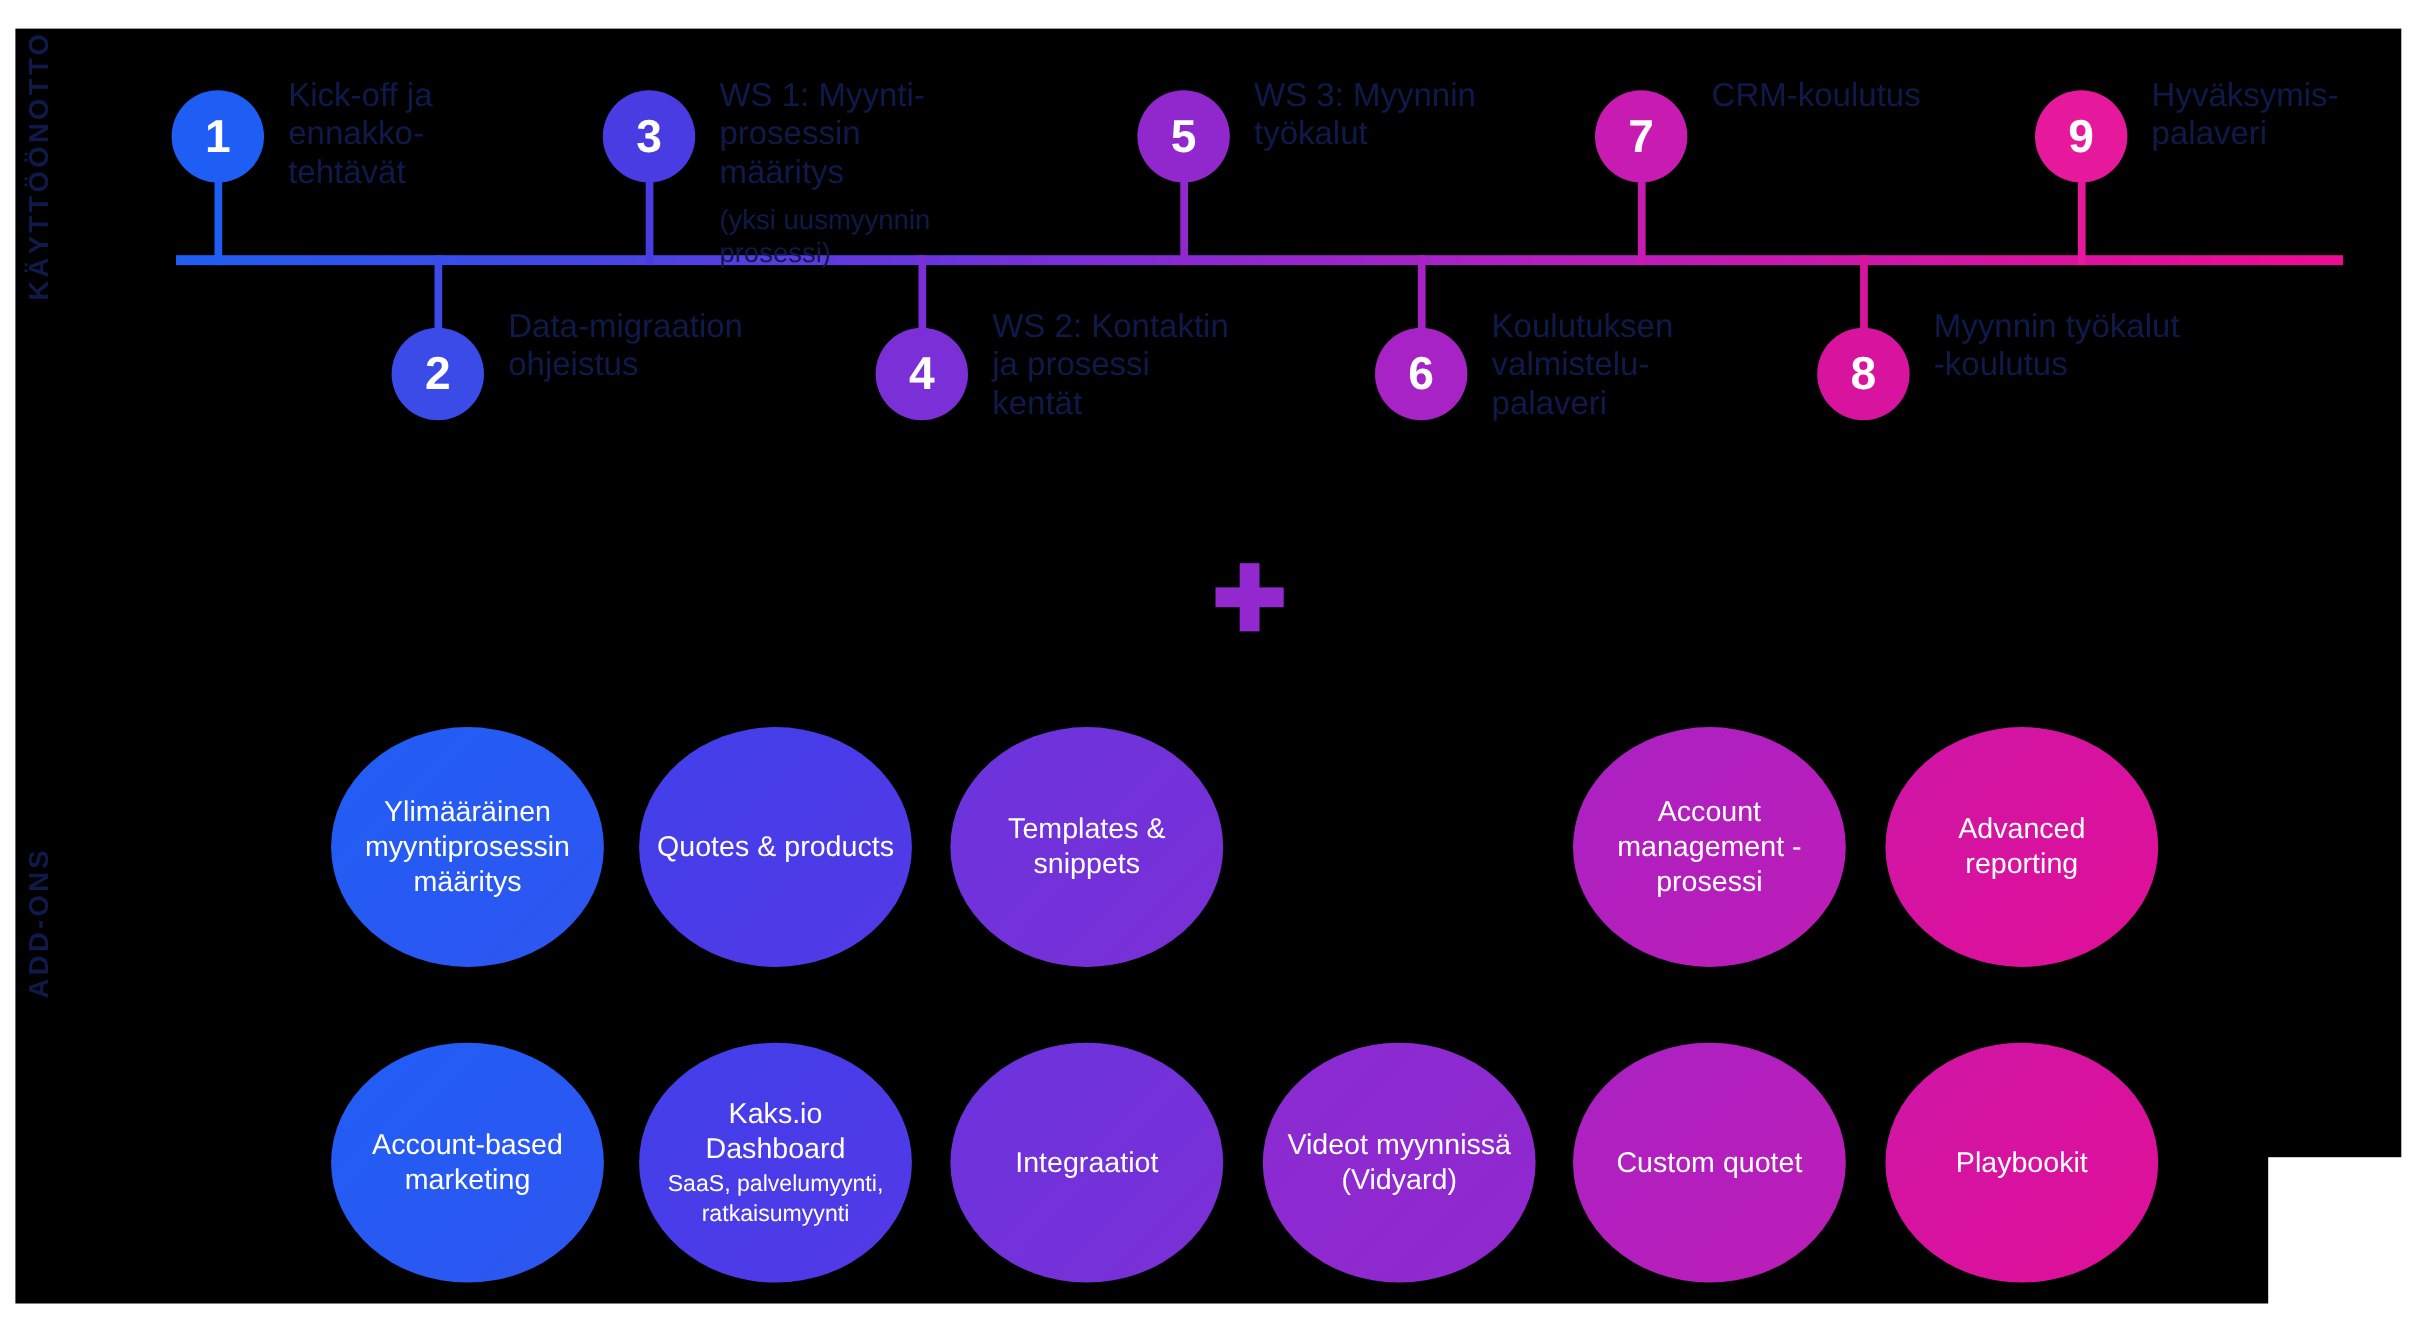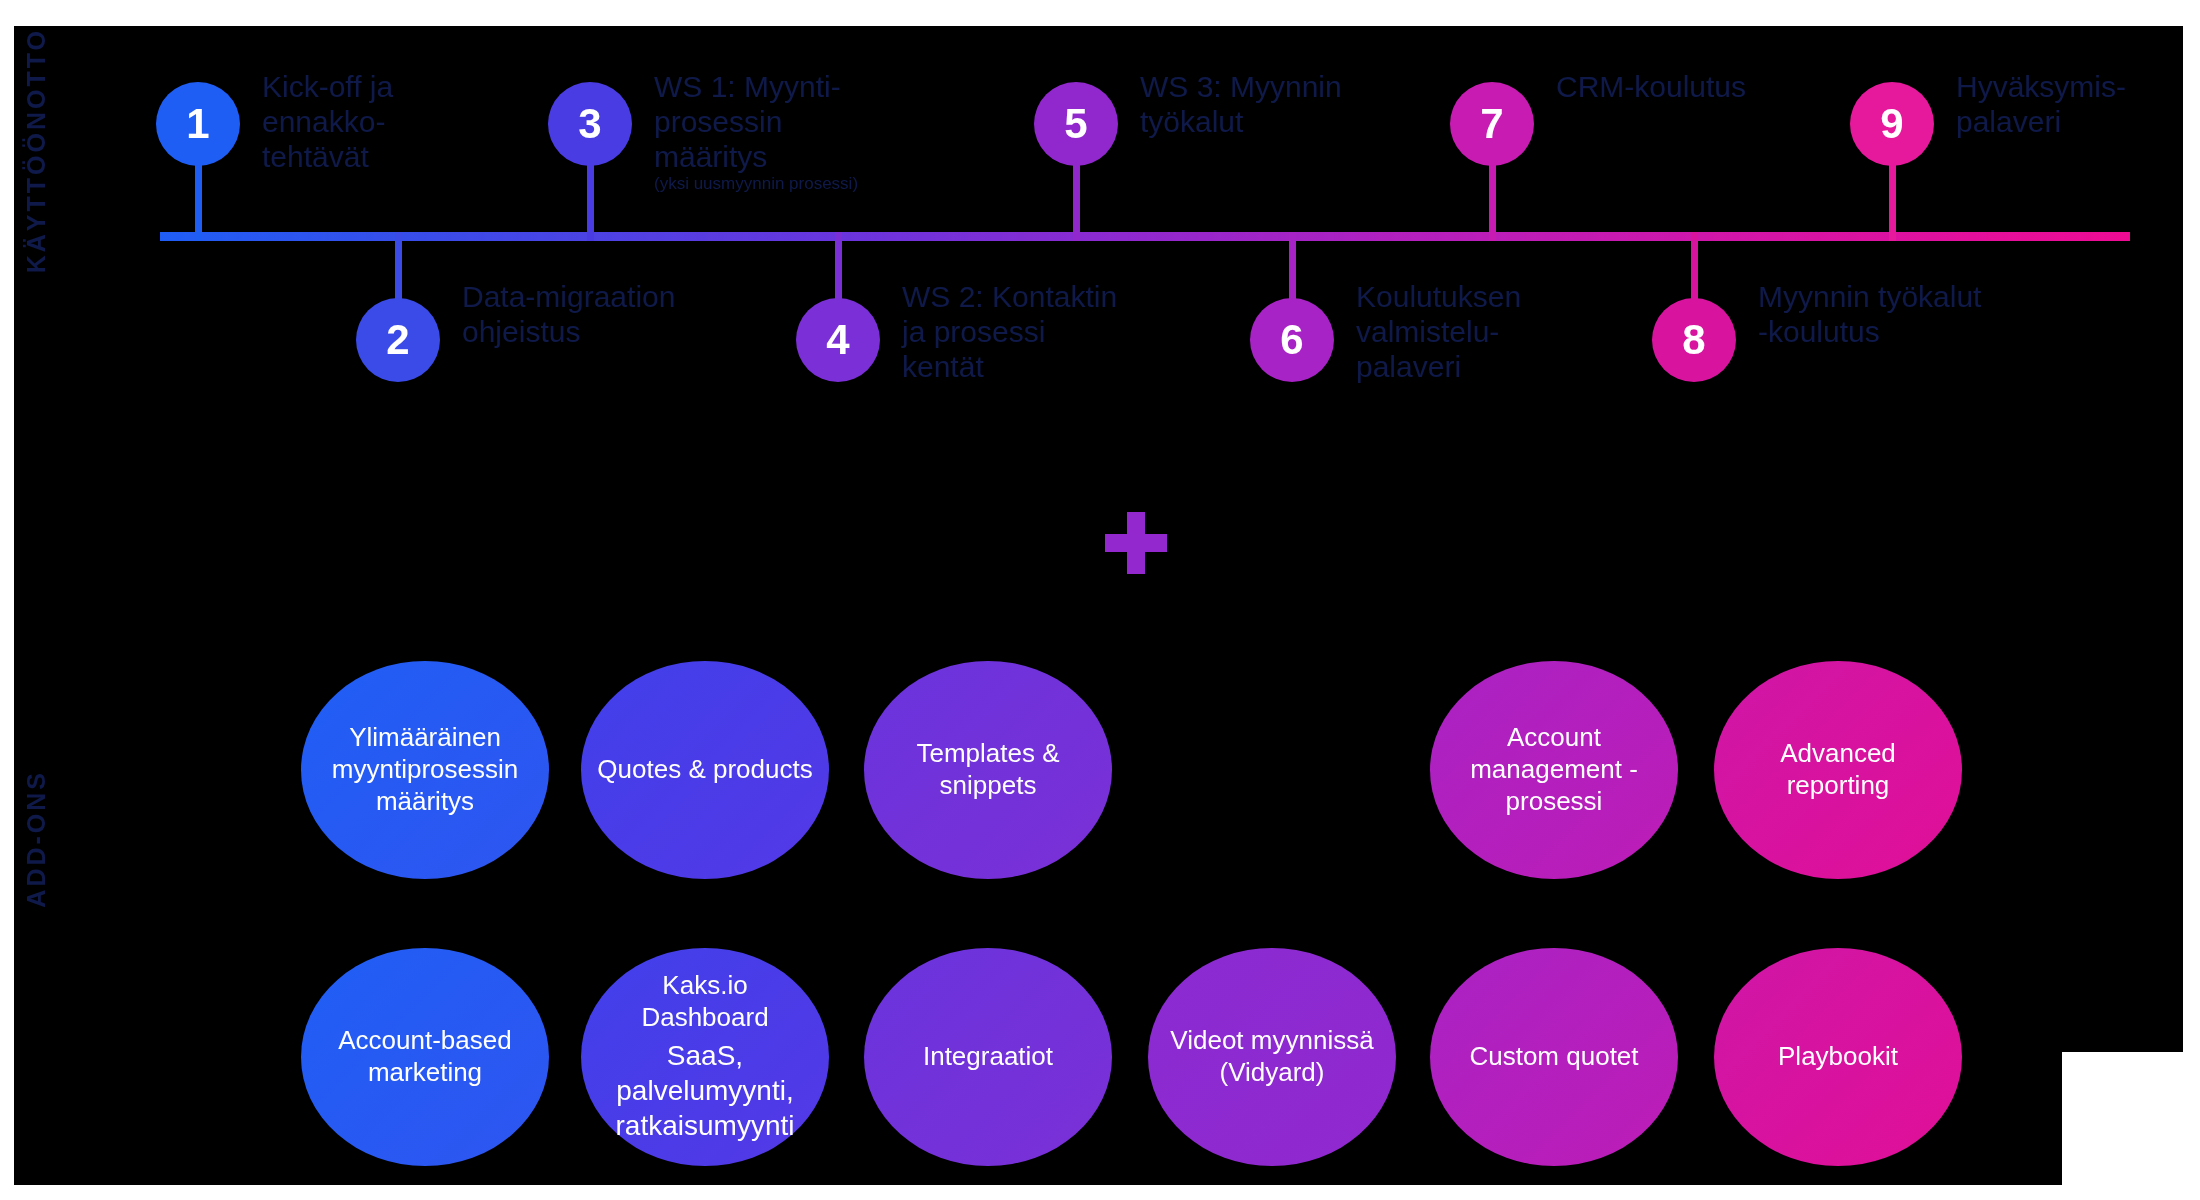--- a/index.html
+++ b/index.html
@@ -25,36 +25,36 @@
         background:linear-gradient(90deg,#1f5ef5 0%,#3a4be8 14%,#6a34dd 35%,#9128ce 50%,#b51fbd 64%,#d215a8 80%,#ee0b94 100%);}
 
   .stem{position:absolute;width:7px;}
   .node{position:absolute;width:84px;height:84px;border-radius:50%;
         display:flex;align-items:center;justify-content:center;
         color:#ffffff;font-size:42px;font-weight:700;line-height:1;
         font-family:"Liberation Sans",sans-serif;}
 
   .node-label{position:absolute;color:#0f1a4a;font-size:30px;line-height:1.16;
               font-weight:400;font-family:"Liberation Sans",sans-serif;}
-  .node-sub{display:block;font-size:17px;line-height:1.18;margin-top:0;}
+  .node-sub{display:block;font-size:25px;line-height:1.18;margin-top:12px;}
 
   
   #plus{position:absolute;left:1105px;top:512px;width:62px;height:62px;}
   #plus::before,#plus::after{content:"";position:absolute;background:#9328cf;}
   #plus::before{left:22px;top:0;width:18px;height:62px;}
   #plus::after{left:0;top:22px;width:62px;height:18px;}
 
   
   #addons{position:absolute;left:0;top:0;width:2200px;height:1200px;padding-left:38px;}
   .bubble{position:absolute;width:248px;height:218px;border-radius:50%;
           display:flex;align-items:center;justify-content:center;
           text-align:center;color:#ffffff;padding:0 16px;box-sizing:border-box;}
   .bubble .btxt{font-size:26px;line-height:1.22;font-weight:400;
                 font-family:"Liberation Sans",sans-serif;}
-  .bubble .bsub{display:block;font-size:28px;line-height:1.26;margin-top:4px;}
+  .bubble .bsub{display:block;font-size:21px;line-height:1.26;margin-top:4px;}
 </style>
 </head>
 <body>
 
 <div id="stage">
 
   <div class="canvas-bg"></div>
 
   <div class="vlabel" id="label-kayttoonotto">KÄYTTÖÖNOTTO</div>
   <div class="vlabel" id="label-addons">ADD-ONS</div>

